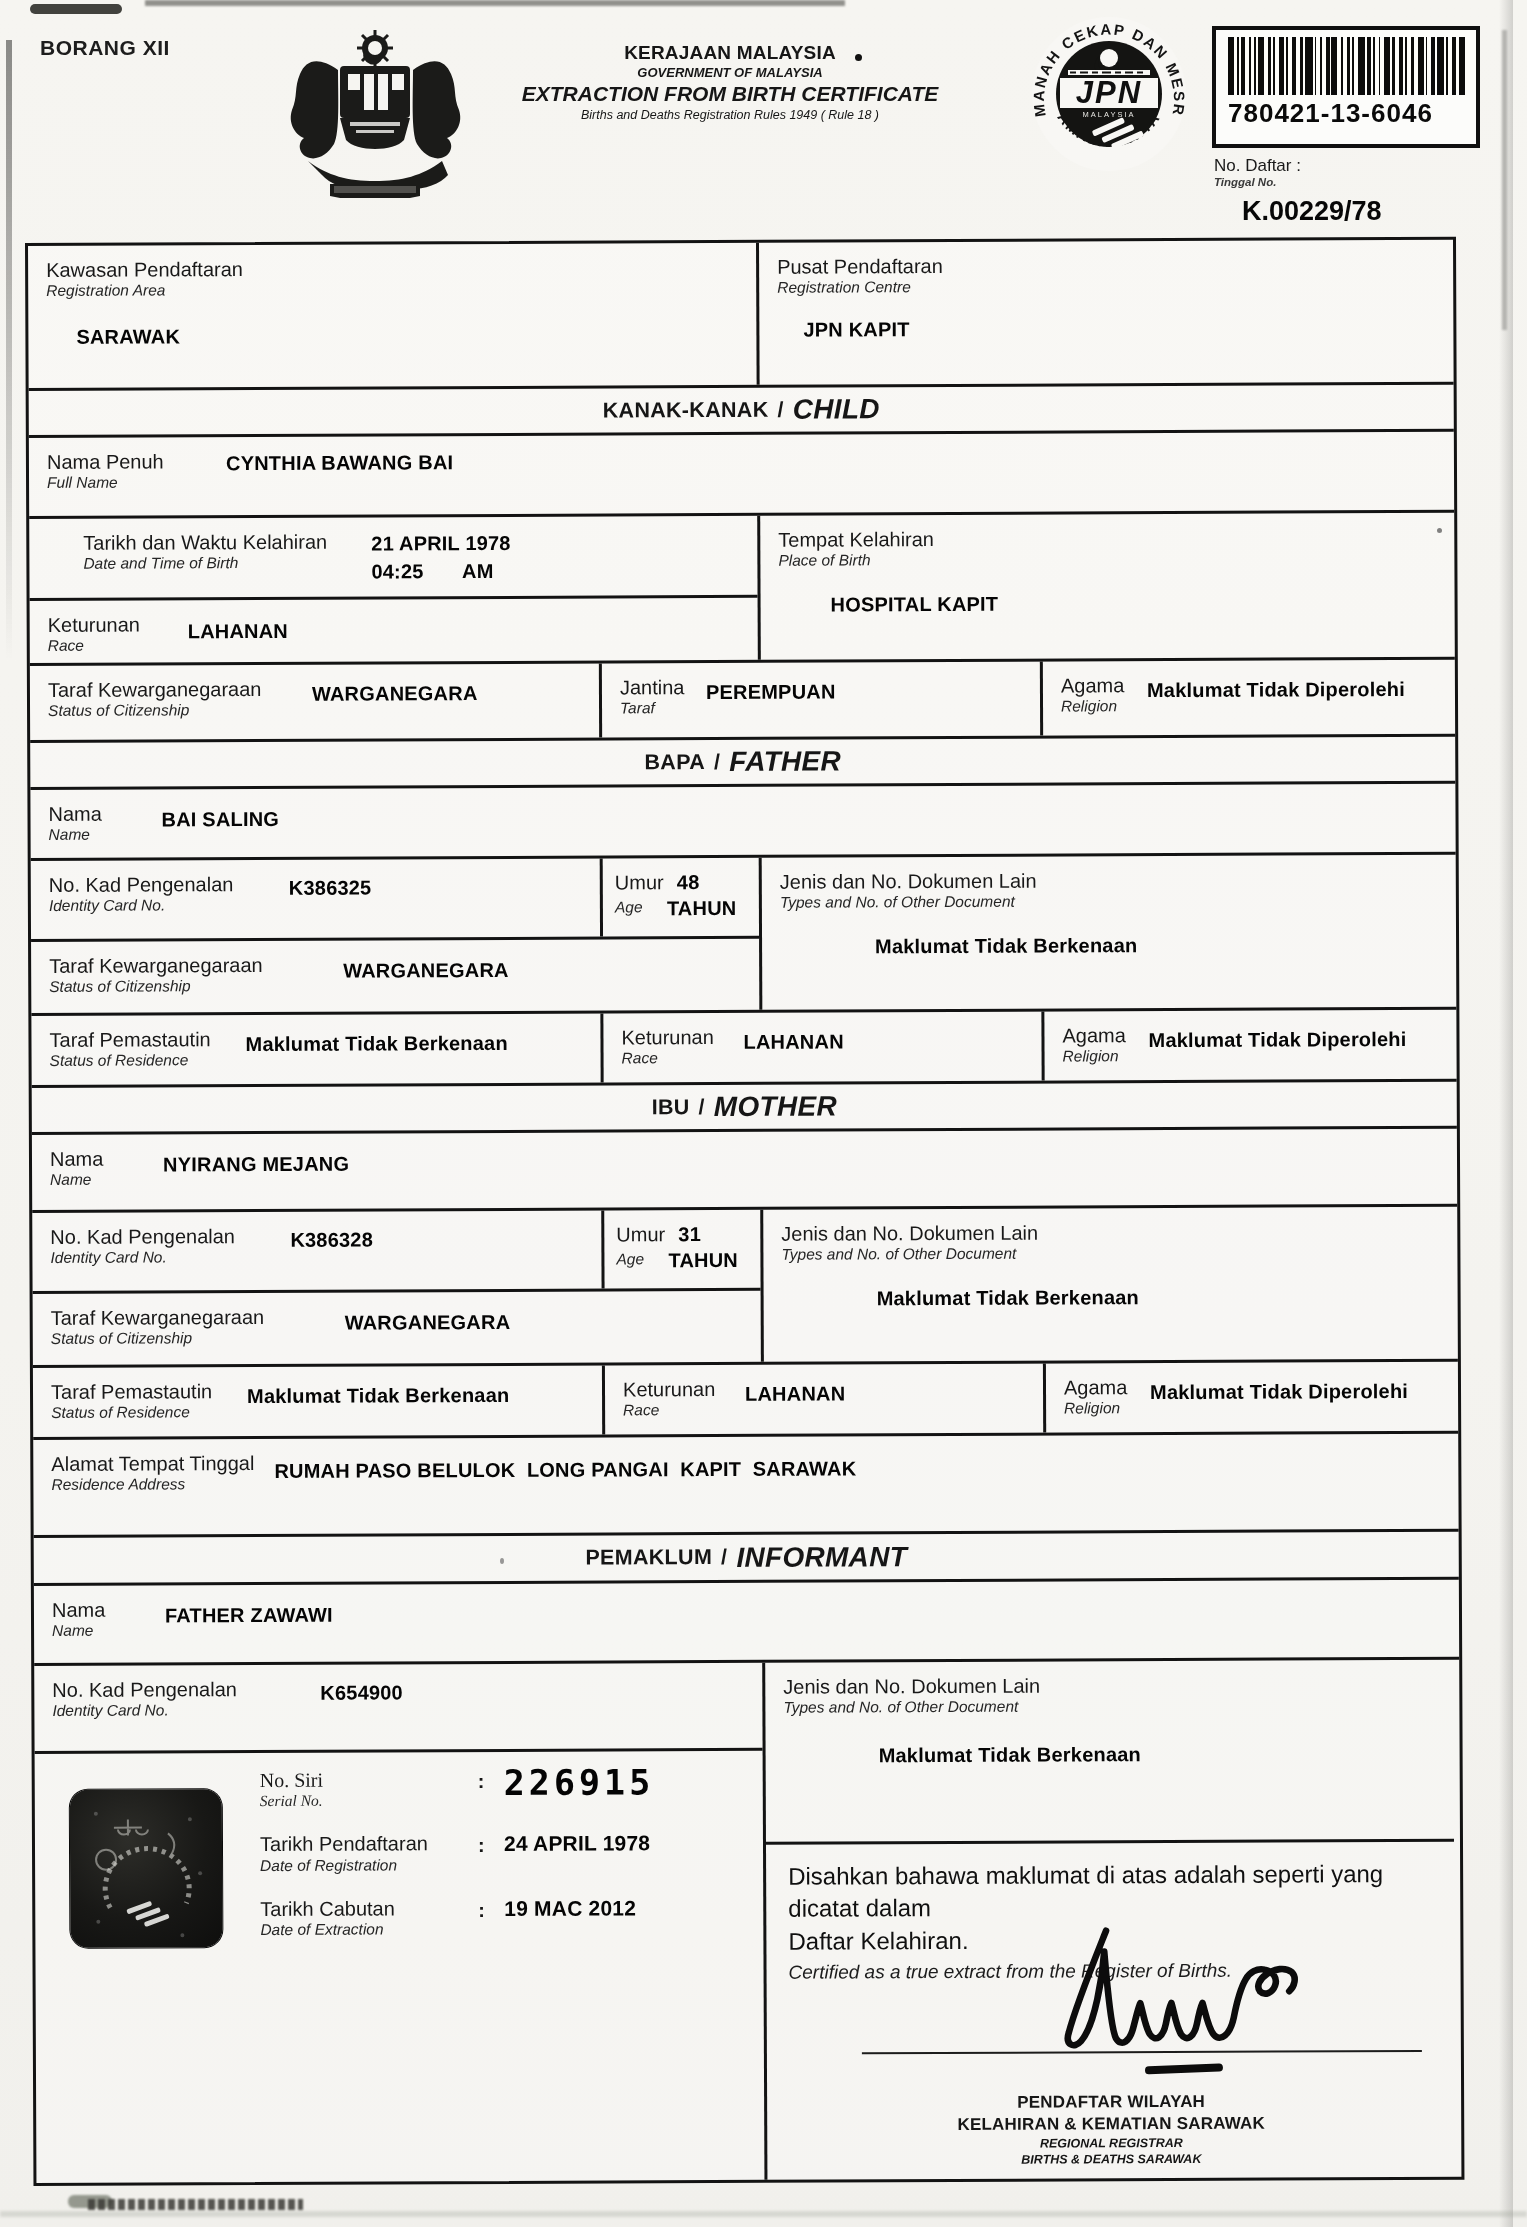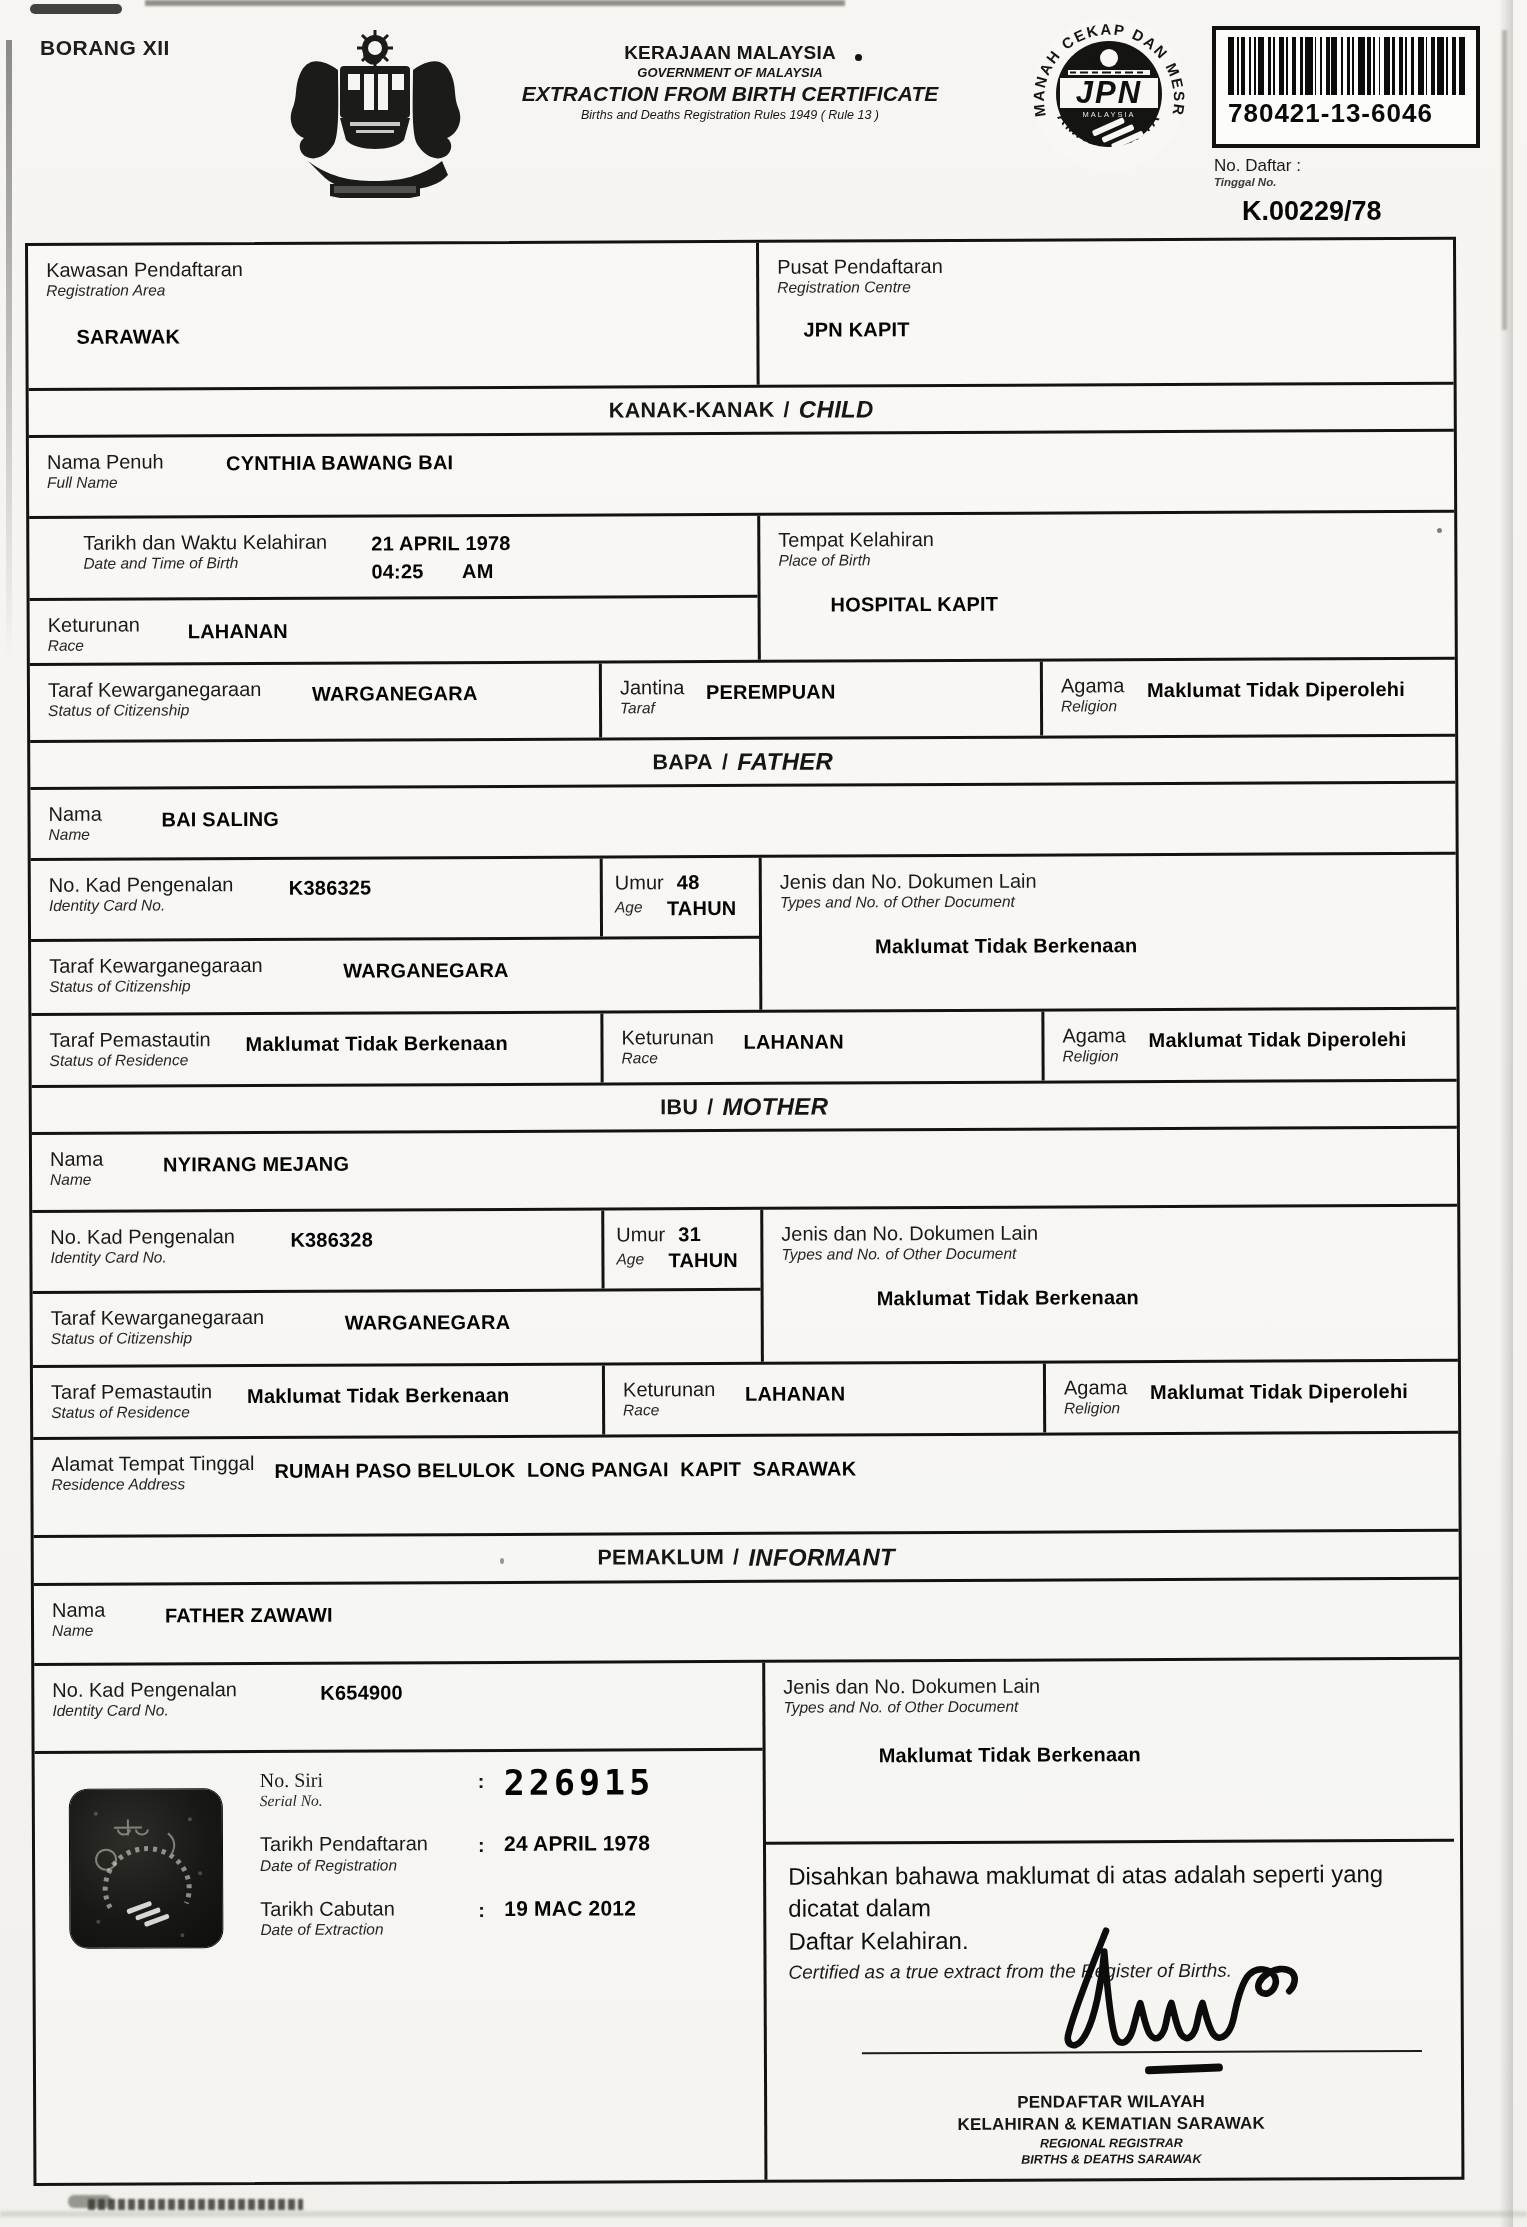--- a/index.html
+++ b/index.html
@@ -30,21 +30,21 @@
           transform:rotate(-0.25deg);transform-origin:top left;background:rgba(255,255,255,.30);}
   .band{display:flex;border-top:3px solid #131313;box-sizing:border-box;}
   .band.first{border-top:none;}
   .cell{box-sizing:border-box;padding:13px 18px;position:relative;}
   .cl{border-left:3px solid #131313;}
   .bt{border-top:3px solid #131313;box-sizing:border-box;}
   .inline{display:flex;align-items:flex-start;}
   .lblock{flex:0 0 auto;}
   .stack{display:flex;flex-direction:column;box-sizing:border-box;}
   .sechead{justify-content:center;align-items:center;font-weight:700;font-size:21.5px;letter-spacing:.3px;}
-  .sechead .en{font-style:italic;font-size:24px;}
+  .sechead .en{font-style:italic;font-size:28px;}
   .sechead .sepr{margin:0 9px;}
   .vtop{padding-top:2px;}
   
   .inforow{display:flex;align-items:flex-start;}
   .inforow .colon{width:26px;font-size:20px;font-weight:700;padding-top:2px;}
   .serialval{font-family:"DejaVu Sans Mono",monospace;font-size:35px;font-weight:700;letter-spacing:4px;line-height:.9;color:#040404;}
   .holo{position:absolute;left:35px;top:36px;width:152px;height:158px;border-radius:18px;
         background:radial-gradient(circle at 38% 32%, #2d2d29 0%, #181816 55%, #0e0e0d 100%);box-shadow:0 0 0 1px #0a0a0a;}
   
   .cert1{font-size:24px;color:#101010;line-height:1.35;}
@@ -105,21 +105,21 @@
       <path d="M30,135 C50,150 70,155 97,155 C124,155 144,150 164,135 l6,14 c-8,10 -30,16 -42,14 l4,8 -16,-6 -8,8 -10,-8 -16,6 4,-8 c-12,2 -34,-4 -42,-14z"></path>
       <path d="M52,158 h90 v12 q-45,10 -90,0z"></path>
       <rect x="56" y="160" width="82" height="7" fill="#f6f5f1" opacity=".25"></rect>
     </g>
   </svg>
 
   <div class="abs titleblock" style="left:450px;top:42px;width:560px;">
     <div class="t-gov">KERAJAAN MALAYSIA</div>
     <div class="t-goven">GOVERNMENT OF MALAYSIA</div>
     <div class="t-mainen">EXTRACTION FROM BIRTH CERTIFICATE</div>
-    <div class="t-rulesen">Births and Deaths Registration Rules 1949 ( Rule 13 )</div>
+    <div class="t-rulesen">Births and Deaths Registration Rules 1949 ( Rule 18 )</div>
   </div>
 
   <svg class="abs" style="left:1030px;top:14px;" width="158" height="158" viewBox="0 0 158 158">
     <defs>
       <path id="arcTop" d="M 15,97 A 65,65 0 1 1 143,97"></path>
       <path id="arcBot" d="M 21,88 A 60,60 0 0 0 137,88"></path>
     </defs>
     <circle cx="79" cy="80" r="77" fill="#f8f7f4"></circle>
     <text font-family="Liberation Sans, sans-serif" font-size="15" font-weight="700" fill="#141414" letter-spacing="2">
       <textPath href="#arcTop" startOffset="50%" text-anchor="middle">AMANAH CEKAP DAN MESRA</textPath>

